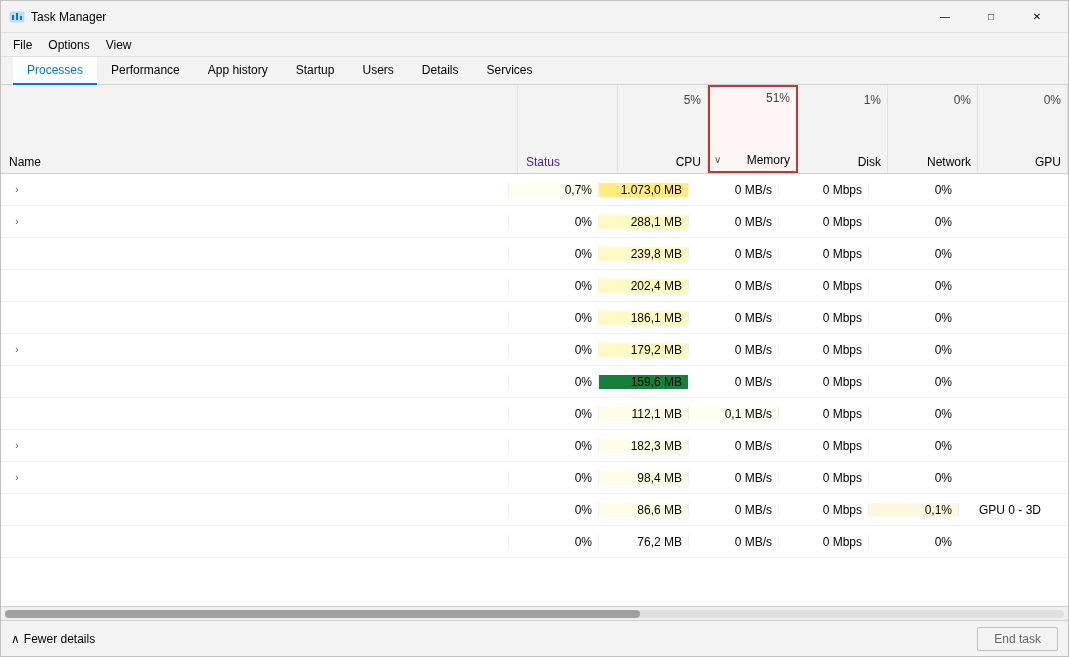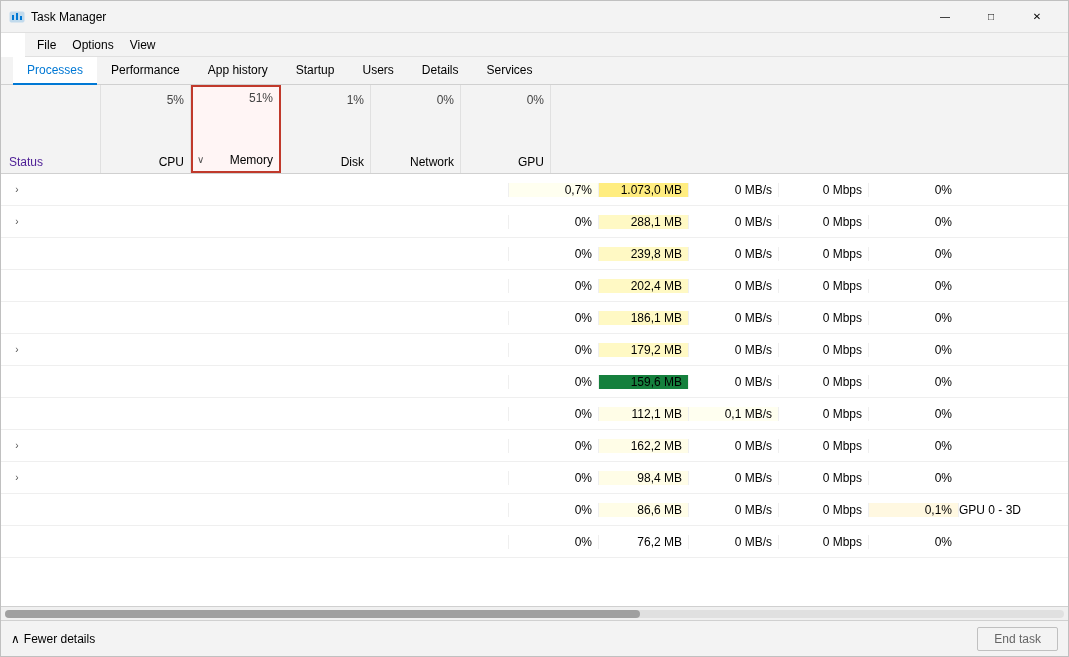--- a/index.html
+++ b/index.html
@@ -57,21 +57,20 @@
       background: transparent;
       border: none;
     }
     .menu-bar {
       display: flex;
       align-items: center;
       height: 24px;
       padding: 0 4px;
       background: #f3f3f3;
       border-bottom: 1px solid #e0e0e0;
-      margin-left: 24px;
     }
     .menu-item {
       padding: 2px 8px;
       cursor: pointer;
       font-size: 12px;
       color: #000;
       border-radius: 2px;
     }
     .tabs {
       display: flex;
@@ -228,21 +227,21 @@
     .row-cell {
       width: 90px;
       padding: 0 6px;
       text-align: right;
       color: #000;
       border-left: 1px solid #efefef;
     }
     .row-cell.gpu-engine {
       width: 110px;
       text-align: left;
-      padding-left: 0;
+      padding-left: 20px;
     }
     .scrollbar-area {
       height: 14px;
       background: #f0f0f0;
       border-top: 1px solid #d0d0d0;
       display: flex;
       align-items: center;
       padding: 0 4px;
     }
     .scrollbar-track {
@@ -321,20 +320,23 @@
     <button class="tab">App history</button>
     <button class="tab">Startup</button>
     <button class="tab">Users</button>
     <button class="tab">Details</button>
     <button class="tab">Services</button>
   </div>
 
   <div class="main-content">
 
     <div class="table-header">
+      <div class="col-name">
+        <span>Name</span>
+      </div>
       <div class="col-status">
         <span>Status</span>
       </div>
       <div class="col-header">
         <span class="pct">5%</span>
         <span class="label">CPU</span>
       </div>
       <div class="col-header memory-header">
         <span class="sort-arrow">∨</span>
         <span class="pct">51%</span>
@@ -450,21 +452,21 @@
     <div class="row-cell">0 Mbps</div>
     <div class="row-cell" style="background:">0%</div>
     <div class="row-cell gpu-engine"></div>
   </div>
         <div class="table-row">
     <div class="row-name">
       <span class="row-expand">›</span>
     </div>
     <div class="row-status"></div>
     <div class="row-cell" style="background:">0%</div>
-    <div class="row-cell" style="background:#fffde7">162,2 MB</div>
+    <div class="row-cell" style="background:#fffde7">182,3 MB</div>
     <div class="row-cell" style="background:">0 MB/s</div>
     <div class="row-cell">0 Mbps</div>
     <div class="row-cell" style="background:">0%</div>
     <div class="row-cell gpu-engine"></div>
   </div>
         <div class="table-row">
     <div class="row-name">
       <span class="row-expand">›</span>
     </div>
     <div class="row-status"></div>

